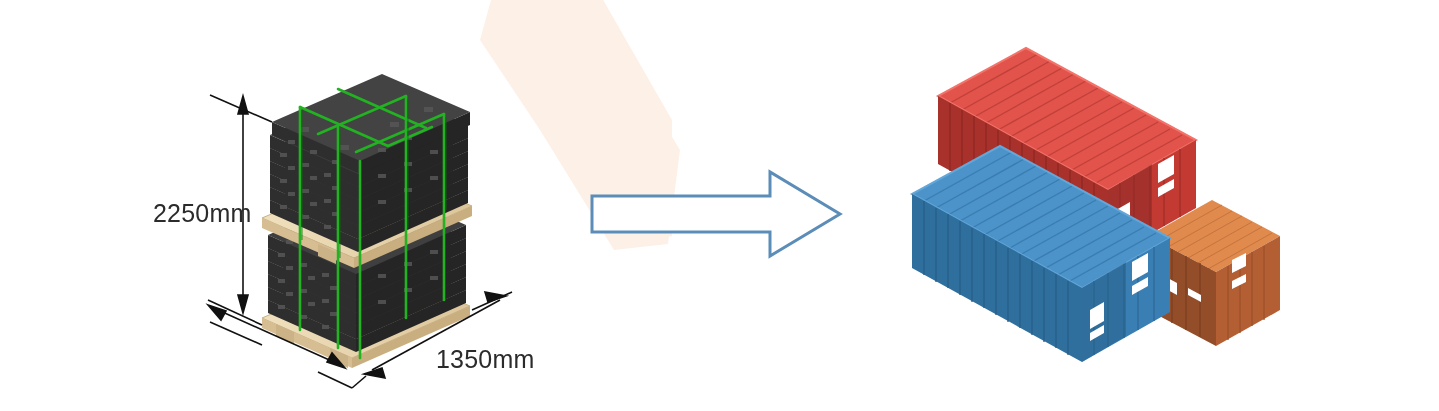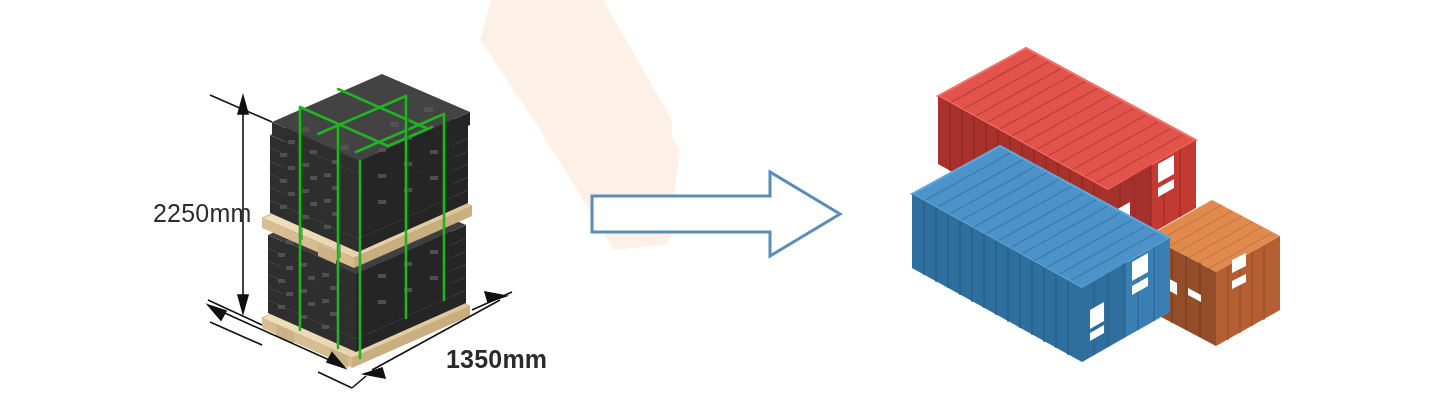--- a/index.html
+++ b/index.html
@@ -3,21 +3,21 @@
 <meta charset="utf-8">
 <style>
   html,body{margin:0;padding:0;background:#ffffff;}
   body{width:1439px;height:411px;position:relative;overflow:hidden;
        font-family:"Liberation Sans","DejaVu Sans",sans-serif;}
   .stage{position:absolute;inset:0;}
   .layer{position:absolute;top:0;left:0;}
   .dim-label{position:absolute;color:#2b2b2b;font-size:25px;letter-spacing:.2px;white-space:nowrap;}
   #lbl-height{left:153px;top:192px;margin-top:7px;}
   #lbl-width{left:227px;top:348px;}
-  #lbl-depth{left:446px;top:345px;font-weight:bold;}
+  #lbl-depth{left:436px;top:345px;}
 </style>
 </head>
 <body>
 
 <div class="stage">
 
   <svg class="layer" width="1439" height="411">
     <g fill="#fdf0e6">
       <path d="M502,-40 L566,-40 L680,150 L668,244 L614,250 L540,130 L480,40 Z"></path>
       <path d="M500,-30 L586,-30 L672,120 L672,236 L620,244 L512,60 Z"></path>

